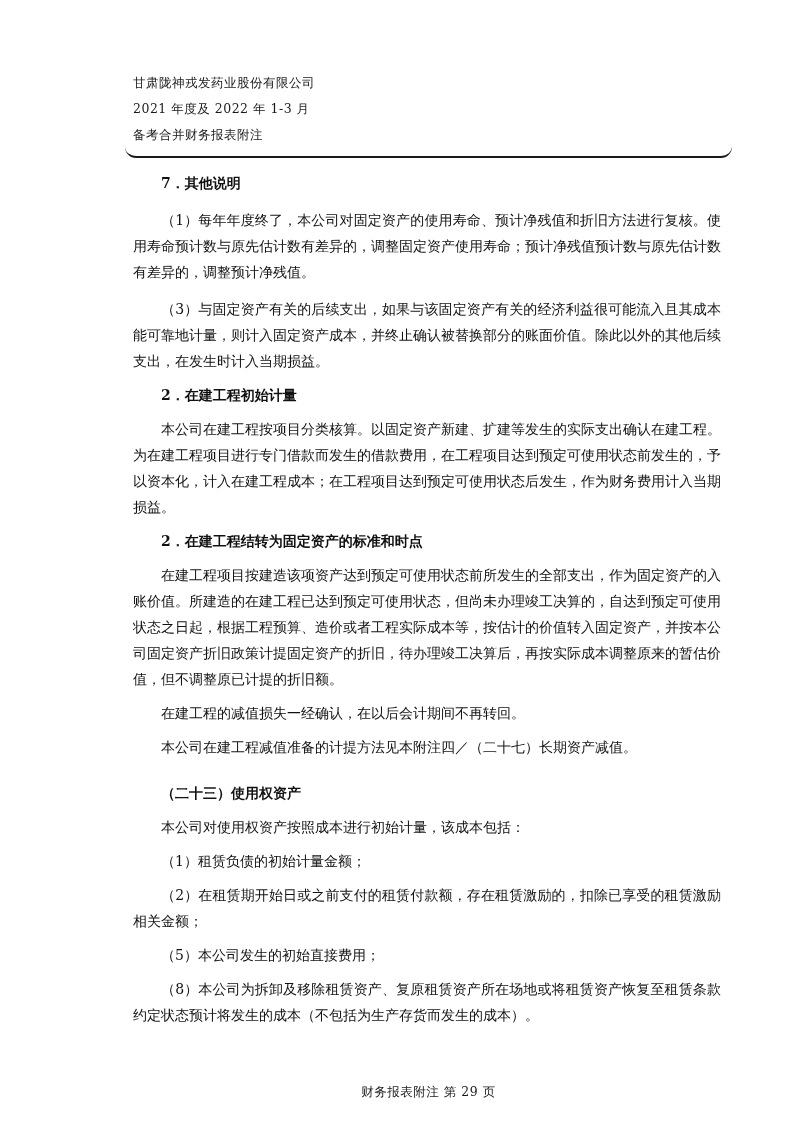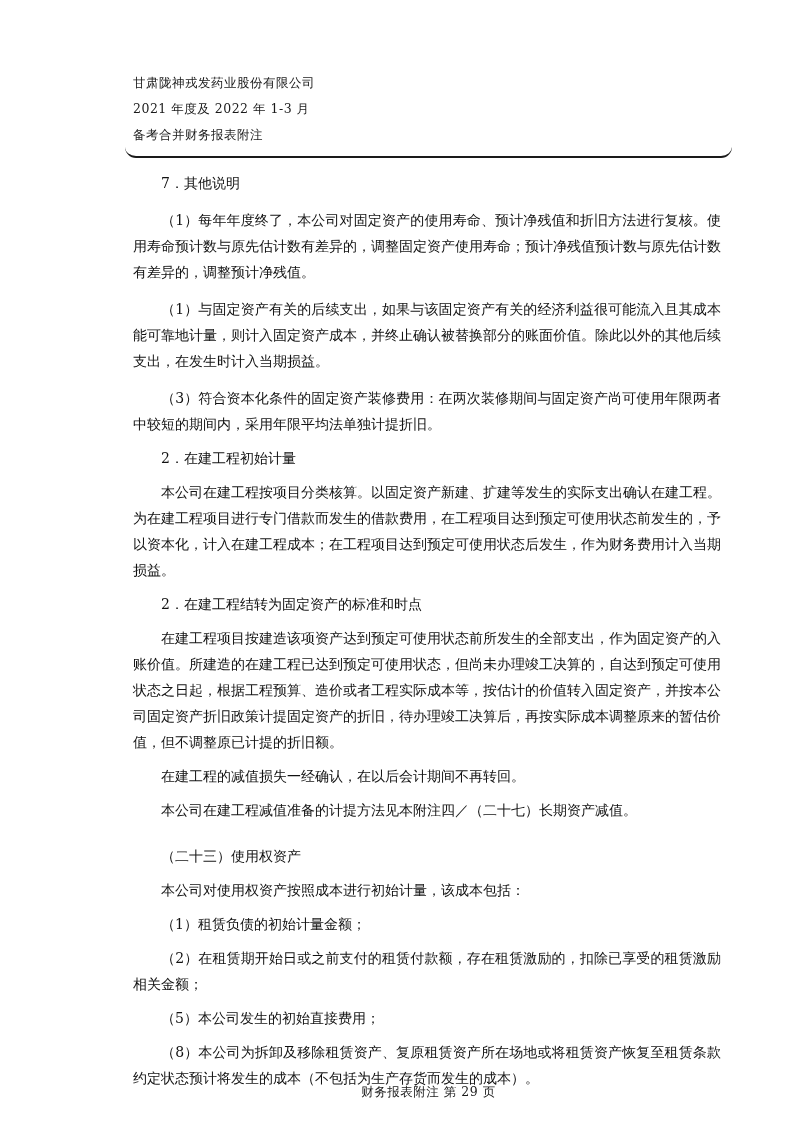--- a/index.html
+++ b/index.html
@@ -37,21 +37,21 @@
     margin-top: 12px;
     font-size: 14px;
     line-height: 26px;
     text-align: justify;
     color: #111111;
   }
   .para {
     text-indent: 2em;
   }
   .h-bold {
-    font-weight: normal;
+    font-weight: bold;
     text-indent: 2em;
   }
   .mt-para   { margin-top: 11px; }
   .mt-sect   { margin-top: 20px; }
   .mt-sub    { margin-top: 3px;  }
   .mt-line   { margin-top: 2px;  }
   
   .doc-footer {
     position: absolute;
     left: 0;
@@ -71,22 +71,21 @@
   <div class="doc-header">
     <div class="hline">甘肃陇神戎发药业股份有限公司</div>
     <div class="hline">2021 年度及 2022 年 1-3 月</div>
     <div class="hline">备考合并财务报表附注</div>
   </div>
 
   <div class="doc-body">
 
     <div class="h-bold">7．其他说明</div>
     <div class="para mt-para">（1）每年年度终了，本公司对固定资产的使用寿命、预计净残值和折旧方法进行复核。使用寿命预计数与原先估计数有差异的，调整固定资产使用寿命；预计净残值预计数与原先估计数有差异的，调整预计净残值。</div>
-    <div class="para mt-para">（1）与固定资产有关的后续支出，如果与该固定资产有关的经济利益很可能流入且其成本能可靠地计量，则计入固定资产成本，并终止确认被替换部分的账面价值。除此以外的其他后续支出，在发生时计入当期损益。</div>
-    <div class="para mt-para">（3）符合资本化条件的固定资产装修费用：在两次装修期间与固定资产尚可使用年限两者中较短的期间内，采用年限平均法单独计提折旧。</div>
+    <div class="para mt-para">（3）与固定资产有关的后续支出，如果与该固定资产有关的经济利益很可能流入且其成本能可靠地计量，则计入固定资产成本，并终止确认被替换部分的账面价值。除此以外的其他后续支出，在发生时计入当期损益。</div>
 
 
     <div class="h-bold mt-sub">2．在建工程初始计量</div>
     <div class="para mt-line">本公司在建工程按项目分类核算。以固定资产新建、扩建等发生的实际支出确认在建工程。为在建工程项目进行专门借款而发生的借款费用，在工程项目达到预定可使用状态前发生的，予以资本化，计入在建工程成本；在工程项目达到预定可使用状态后发生，作为财务费用计入当期损益。</div>
 
     <div class="h-bold mt-sub">2．在建工程结转为固定资产的标准和时点</div>
     <div class="para mt-line">在建工程项目按建造该项资产达到预定可使用状态前所发生的全部支出，作为固定资产的入账价值。所建造的在建工程已达到预定可使用状态，但尚未办理竣工决算的，自达到预定可使用状态之日起，根据工程预算、造价或者工程实际成本等，按估计的价值转入固定资产，并按本公司固定资产折旧政策计提固定资产的折旧，待办理竣工决算后，再按实际成本调整原来的暂估价值，但不调整原已计提的折旧额。</div>
 
     <div class="para">在建工程的减值损失一经确认，在以后会计期间不再转回。</div>
     <div class="para mt-line">本公司在建工程减值准备的计提方法见本附注四／（二十七）长期资产减值。</div>

